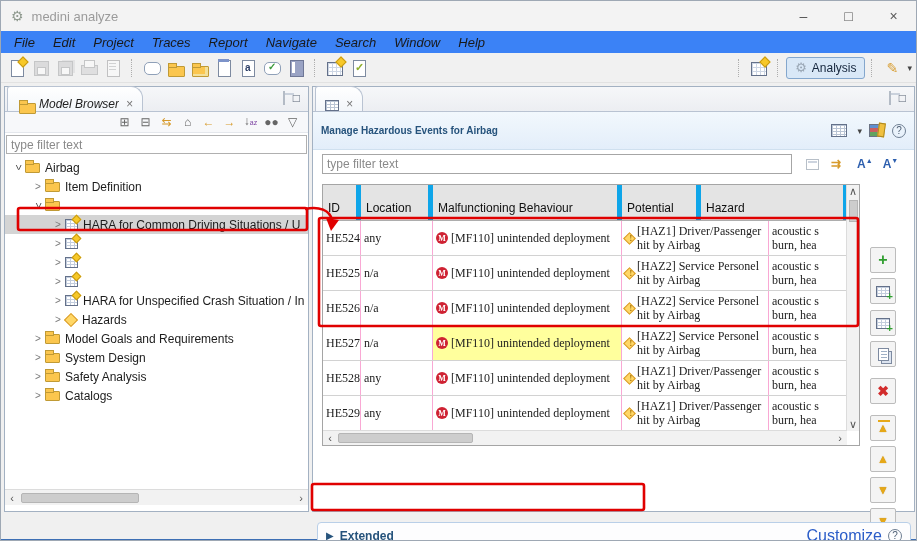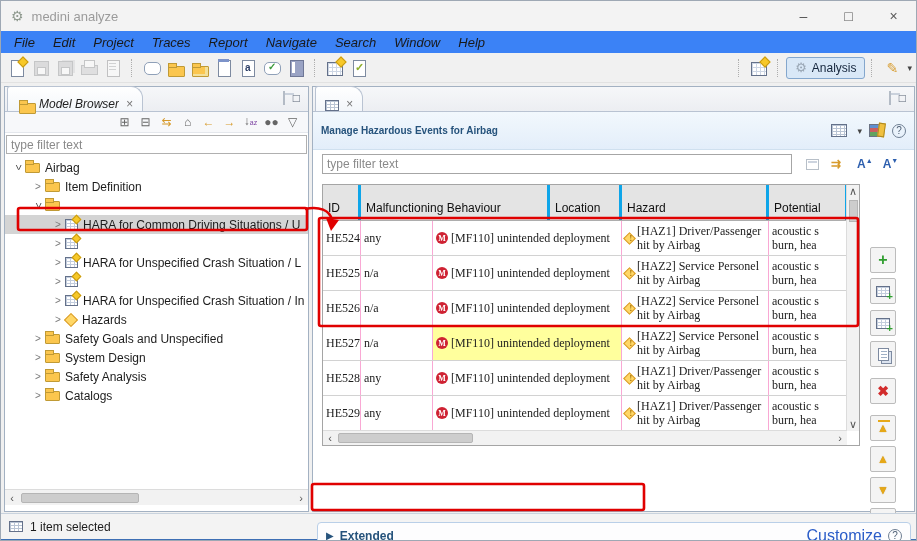--- a/index.html
+++ b/index.html
@@ -101,21 +101,21 @@
   .ed-filter{width:470px;height:20px;border:1px solid #a6a6a6;padding:0 4px;font-size:12px;font-family:"Liberation Sans",sans-serif;}
   .ed-filter::placeholder{color:#8a8a8a;}
   .minimize-ic{width:13px;height:11px;border:1px solid #9aa4b2;background:#fff;position:relative;opacity:.7;}
   .minimize-ic::after{content:"";position:absolute;left:1px;top:1px;width:9px;height:2px;background:#b9c3d2;}
   .steparr{color:#d79b2c;font-size:12px;font-weight:bold;letter-spacing:-2px;}
   .fontbtn{color:#2d5fae;font-weight:bold;font-size:12px;}
   .fontbtn sup{font-size:7px;}
 
   .he-table{position:absolute;left:9px;top:34px;width:538px;height:262px;border:1px solid #a5a5a5;background:#fff;}
   .he-hrow{display:flex;height:36px;background:#e4e4e4;border-bottom:1px solid #adadad;}
-  .he-hcell{display:flex;align-items:flex-end;padding:0 4px 5px 5px;border-right:3px solid #0ea5e9;color:#111;overflow:hidden;white-space:nowrap;}
+  .he-hcell{display:flex;align-items:flex-end;padding:0 4px 5px 5px;border-right:5px solid #0ea5e9;color:#111;overflow:hidden;white-space:nowrap;}
   .he-row{display:flex;height:35px;border-bottom:1px solid #d2d2d2;}
   .he-cell{padding:2px 3px;border-right:1px solid #f9a8d4;overflow:hidden;display:flex;align-items:center;gap:3px;font-family:Liberation Serif, serif;}
   .he-cell .twoline{line-height:14px;white-space:nowrap;}
   .hl{background:var(--hl-yellow);}
   .vscroll{position:absolute;right:0;top:0;width:13px;height:246px;background:#f2f2f2;border-left:1px solid #dcdcdc;display:flex;flex-direction:column;align-items:center;}
   .vthumb{width:9px;height:22px;background:#cdcdcd;border:1px solid #b5b5b5;margin-top:2px;}
   .vsp{flex:1;}
   .tbl-hscroll{position:absolute;left:0;bottom:0;width:524px;height:15px;background:#f2f2f2;border-top:1px solid #dcdcdc;display:flex;align-items:center;}
 
   .side-btns{position:absolute;left:557px;top:97px;width:30px;}
@@ -278,40 +278,39 @@
           <span class="titem-ic hara-ic"></span>
           <span>HARA for Common Driving Situations / U</span>
         </div>
         <div class="trow" style="padding-left: 46px;">
           <span class="exp">&gt;</span>
           <span class="titem-ic hara-ic"></span>
         </div>
         <div class="trow" style="padding-left: 46px;">
           <span class="exp">&gt;</span>
           <span class="titem-ic hara-ic"></span>
-          <span>HARA for Unspecified Crash Situation / L</span>
         </div>
         <div class="trow" style="padding-left: 46px;">
           <span class="exp">&gt;</span>
           <span class="titem-ic hara-ic"></span>
         </div>
         <div class="trow" style="padding-left: 46px;">
           <span class="exp">&gt;</span>
           <span class="titem-ic hara-ic"></span>
           <span>HARA for Unspecified Crash Situation / In</span>
         </div>
         <div class="trow" style="padding-left: 46px;">
           <span class="exp">&gt;</span>
           <span class="titem-ic hazfold"></span>
           <span>Hazards</span>
         </div>
         <div class="trow" style="padding-left: 26px;">
           <span class="exp">&gt;</span>
           <span class="titem-ic fold"></span>
-          <span>Safety Goals and Unspecified</span>
+          <span>Model Goals and Requirements</span>
         </div>
         <div class="trow" style="padding-left: 26px;">
           <span class="exp">&gt;</span>
           <span class="titem-ic fold"></span>
           <span>System Design</span>
         </div>
         <div class="trow" style="padding-left: 26px;">
           <span class="exp">&gt;</span>
           <span class="titem-ic fold"></span>
           <span>Safety Analysis</span>
@@ -360,24 +359,24 @@
         <span class="steparr gold">⇉</span>
         <span style="width:18px;"></span>
         <span class="fontbtn">A<sup>▲</sup></span>
         <span style="width:10px;"></span>
         <span class="fontbtn">A<sup>▼</sup></span>
       </div>
 
       <div class="he-table">
         <div class="he-hrow" id="he-head">
             <div class="he-hcell" style="width: 38px;">ID</div>
+            <div class="he-hcell" style="width: 72px;">Location</div>
             <div class="he-hcell" style="width: 189px;">Malfunctioning Behaviour</div>
-            <div class="he-hcell" style="width: 72px;">Location</div>
+            <div class="he-hcell" style="width: 79px;">Potential</div>
             <div class="he-hcell" style="width: 147px;">Hazard</div>
-            <div class="he-hcell" style="width: 79px;">Potential</div>
           </div>
         <div id="he-body">
             <div class="he-row">
               <div class="he-cell" style="width: 38px;">HE524</div>
               <div class="he-cell" style="width: 72px;">any</div>
               <div class="he-cell" style="width: 189px;">
                 <span class="mic"></span>
                 <span style="white-space: nowrap;">[MF110] unintended deployment</span>
               </div>
               <div class="he-cell" style="width: 147px;">
@@ -548,24 +547,20 @@
         <span class="ext-label">Extended</span>
         <span class="ext-right">
           <a class="customize" href="#">Customize</a>
           <span class="help-ic"></span>
         </span>
       </div>
 
     </div>
   </div>
 
-  <div class="statusbar">
-    <span class="grid-ic"></span>
-    <span>1 item selected</span>
-  </div>
   <div class="bottom-accent"></div>
 
   <svg class="anno-svg" viewBox="0 0 917 541">
     <rect class="anno" x="17" y="207" width="289" height="22" rx="2" fill="none" stroke-width="2.6" stroke="#e00000"></rect>
     <path class="anno" d="M304,208 C318,205 329,209 331,219" fill="none" stroke-width="2.6" stroke="#e00000"></path>
     <polygon class="anno-fill" points="325,217 338,219 330,230" fill="#e00000"></polygon>
     <rect class="anno" x="318" y="217" width="539" height="108" rx="2" fill="none" stroke-width="2.6" stroke="#e00000"></rect>
     <rect class="anno" x="311" y="483" width="332" height="26" rx="2" fill="none" stroke-width="2.6" stroke="#e00000"></rect>
   </svg>
 </div>

